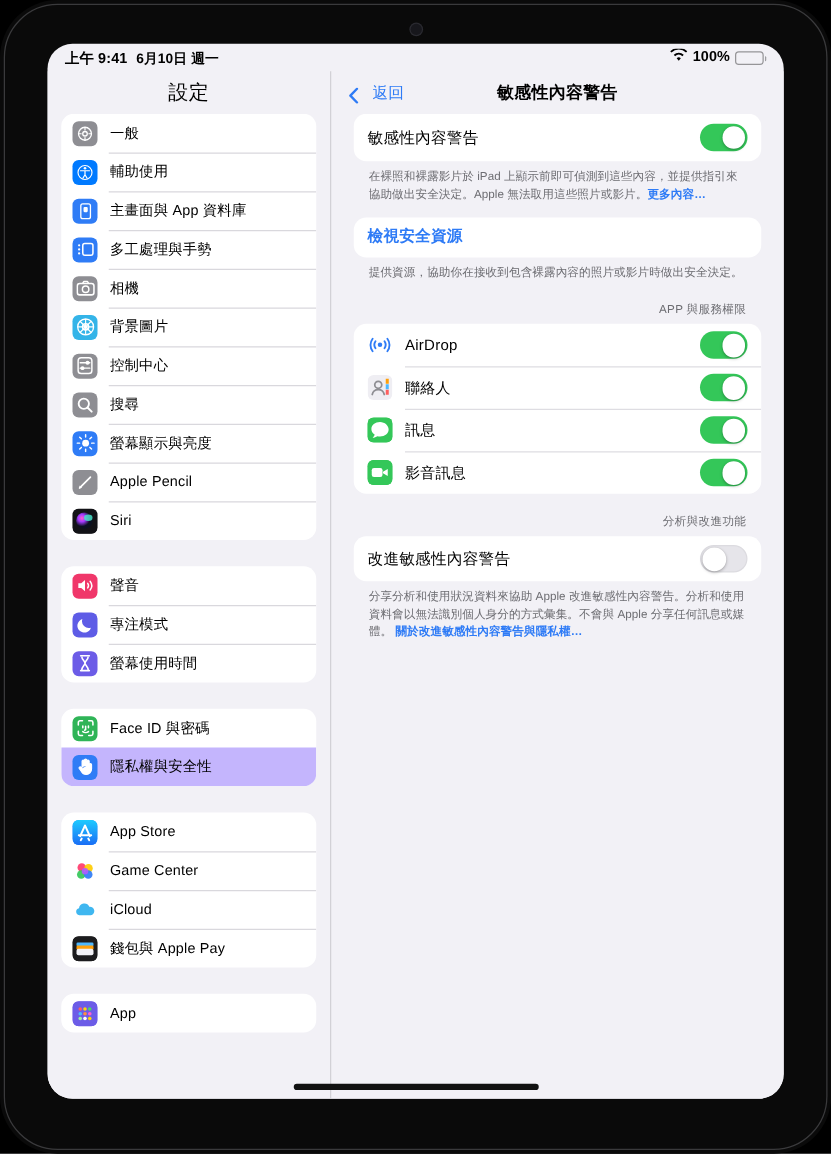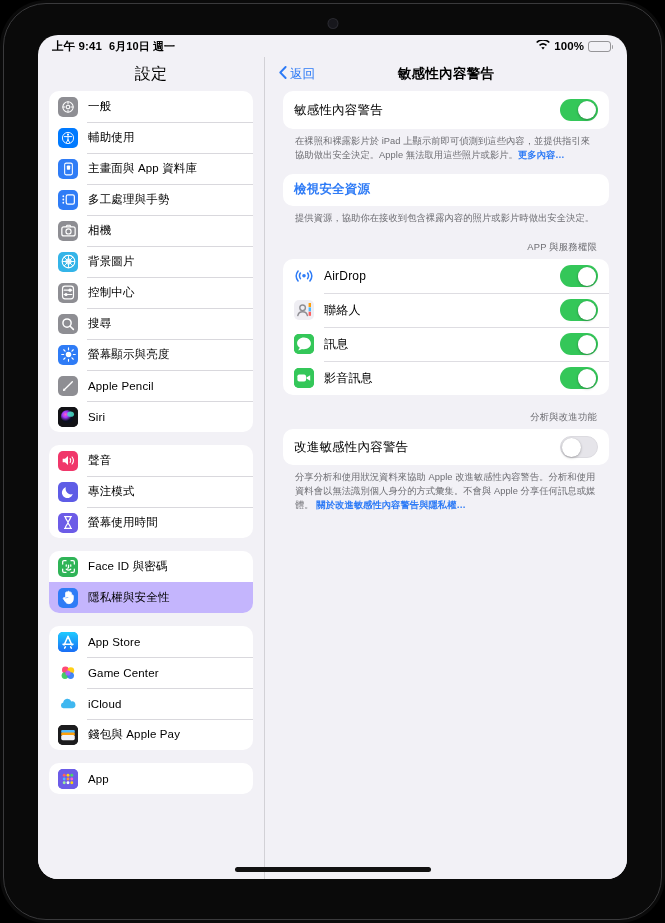--- a/index.html
+++ b/index.html
@@ -81,21 +81,21 @@
   }
   #sidebar-title {
     height:34px; flex:0 0 34px;
     display:flex; align-items:center; justify-content:center;
     font-size:16px; font-weight:400; color:#000;
     letter-spacing:.3px;
   }
   #sidebar-scroll {
     flex:1; overflow:hidden;
     padding:0 11px;
-    display:flex; flex-direction:column;
+    display:flex; flex-direction:column;gap:8px;
   }
   .side-group {
     background:#fff; border-radius:10px;
     margin-bottom:13px; overflow:hidden;
     flex:0 0 auto;
   }
   .side-row {
     display:flex; align-items:center;
     height:31px; padding:0 9px;
     position:relative;
@@ -125,21 +125,21 @@
     border-left:.8px solid #d2d1d6;
     display:flex; flex-direction:column;
   }
   #detail-nav {
     height:34px; flex:0 0 34px;
     display:flex; align-items:center;
     padding:0 14px;
     position:relative;
   }
   #back-btn {
-    display:flex; align-items:flex-start; gap:3px;
+    display:flex; align-items:flex-end; gap:11px;
     color:#2e7bf6; font-size:12.5px;
     z-index:2;
   }
   #detail-title {
     position:absolute; left:0; right:0;
     text-align:center;
     font-size:13.5px; font-weight:700; color:#000;
     letter-spacing:.3px;
   }
   #detail-scroll {

